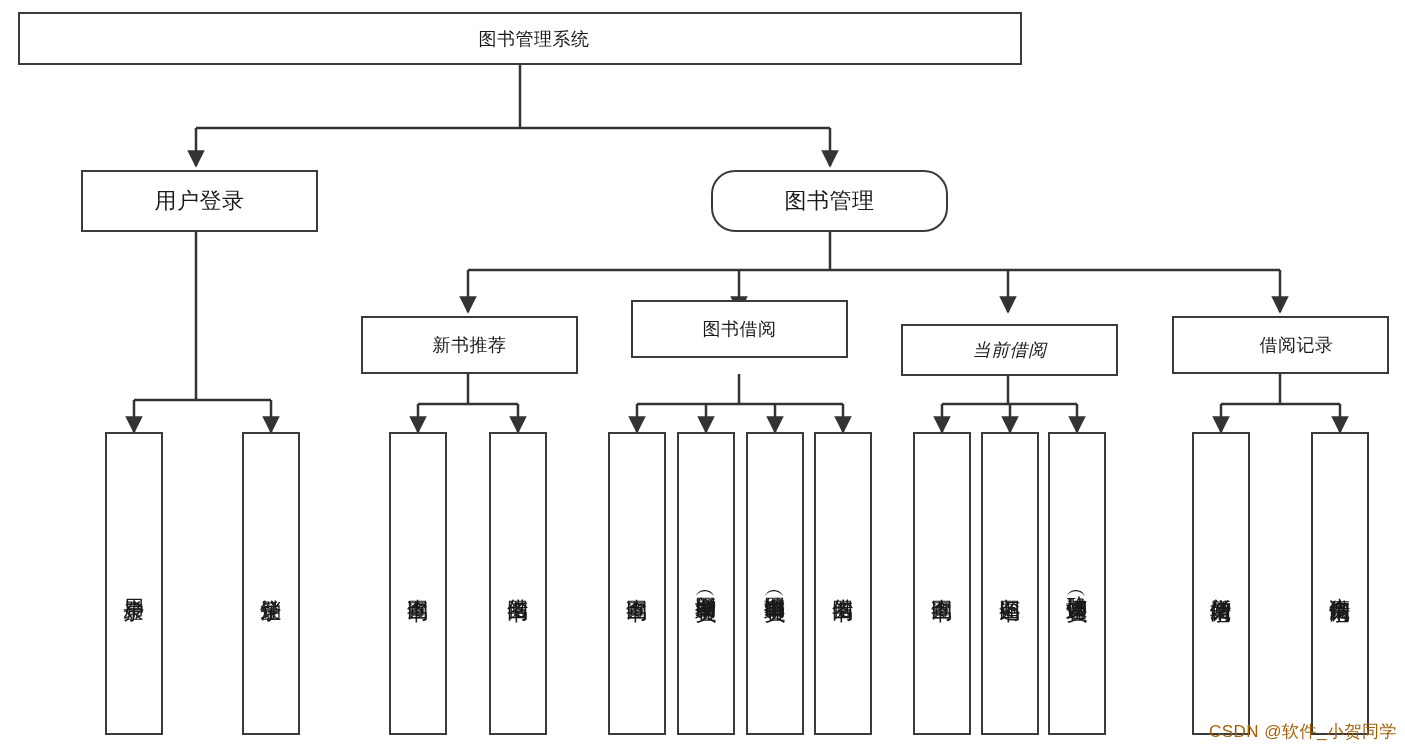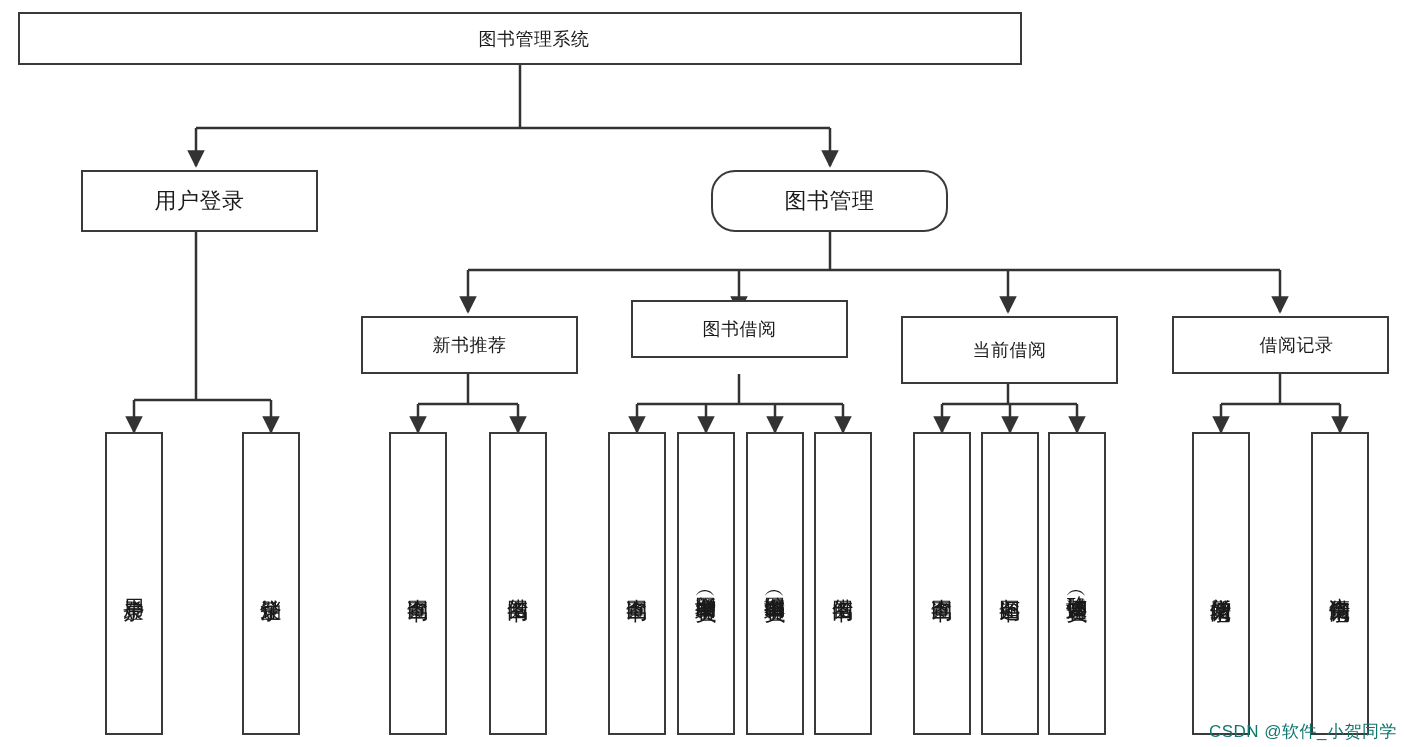--- a/index.html
+++ b/index.html
@@ -53,21 +53,21 @@
     font-size: 21px;
     line-height: 1.13;
     letter-spacing: 1px;
     white-space: nowrap;
   }
   .watermark {
     position: absolute;
     right: 8px;
     bottom: 4px;
     font-size: 17px;
-    color: #0f766e;
+    color: #a16207;
     letter-spacing: 0.5px;
     z-index: 3;
     user-select: none;
   }
 </style>
 </head>
 <body>
 
 <div id="canvas">
 
@@ -131,21 +131,21 @@
   <div class="node node-l2" style="left:711px; top:170px; width:237px; height:62px;border-radius:24px;">
     <span class="label">图书管理</span>
   </div>
 
   <div class="node node-l3" style="left:361px; top:316px; width:217px; height:58px;">
     <span class="label">新书推荐</span>
   </div>
   <div class="node node-l3" style="left:631px; top:300px; width:217px; height:58px;">
     <span class="label">图书借阅</span>
   </div>
-  <div class="node node-l3" style="left:901px; top:316px; width:217px; height:68px;">
+  <div class="node node-l3" style="left:901px; top:324px; width:217px; height:52px;font-style:italic;">
     <span class="label">当前借阅</span>
   </div>
   <div class="node node-l3" style="left:1172px; top:316px; width:217px; height:58px;padding-left:32px;">
     <span class="label">借阅记录</span>
   </div>
 
   <div class="node node-leaf" style="left:105px; top:432px; width:58px; height:303px;">
     <span class="label">用户登录</span>
   </div>
   <div class="node node-leaf" style="left:242px; top:432px; width:58px; height:303px;">

